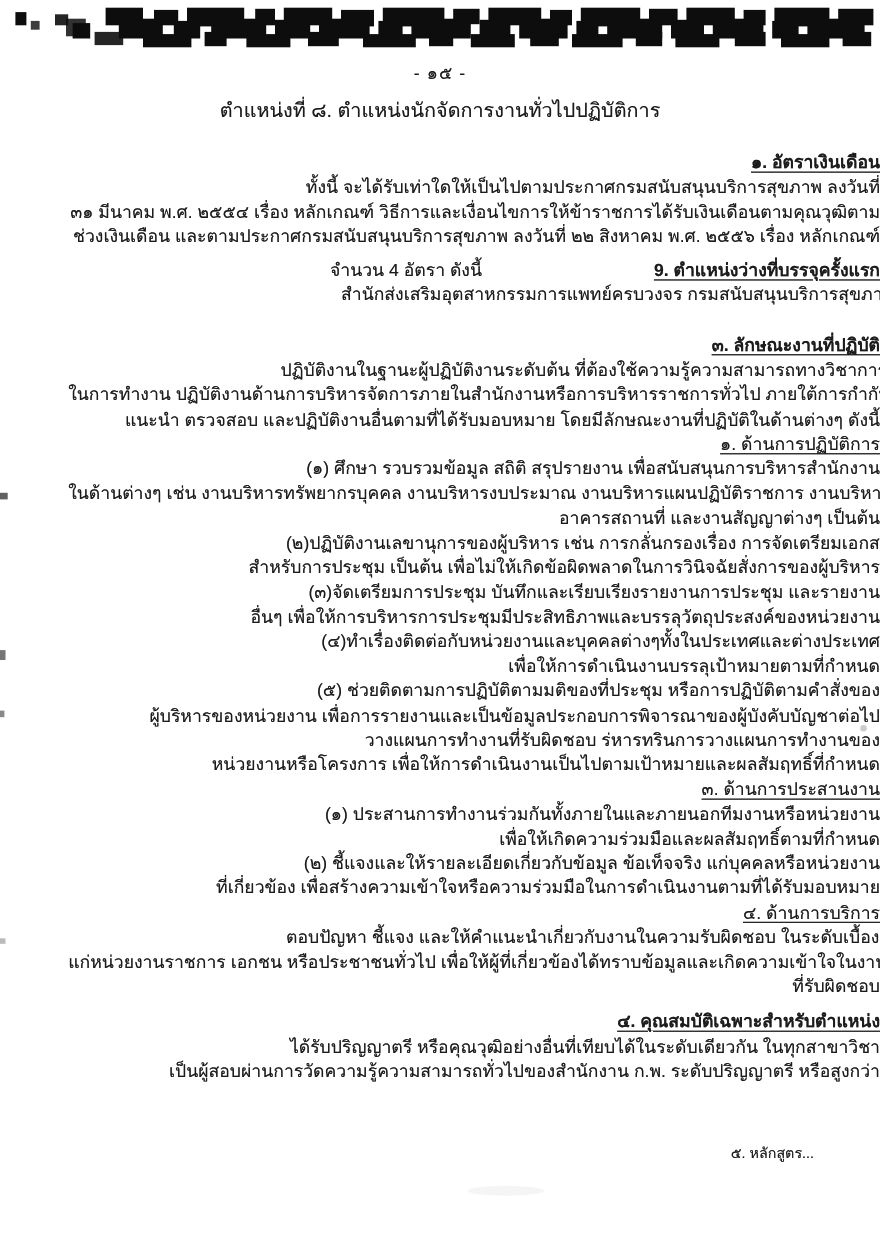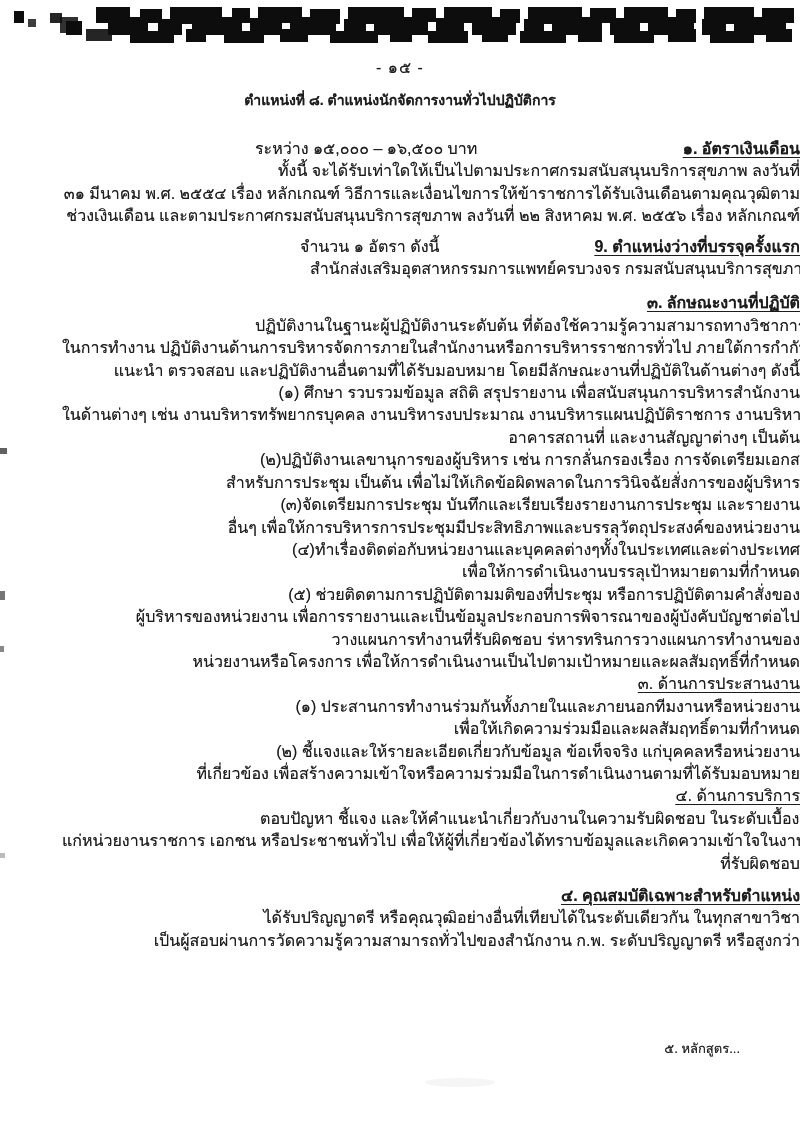--- a/index.html
+++ b/index.html
@@ -6,33 +6,33 @@
   body{
     width:800px;height:1132px;background:#ffffff;overflow:hidden;
     font-family:"Liberation Sans", sans-serif;
     color:#1c1c1c;
   }
   .page{position:relative;width:800px;height:1132px;background:#fff;overflow:hidden;}
   .noise{position:absolute;left:0;top:5px;width:800px;height:42px;}
   .content{position:absolute;left:0;top:0;width:800px;padding-top:58px;}
   .center{text-align:center;}
   .pagenum{font-size:16px;line-height:20px;letter-spacing:1px;}
-  .title{font-size:14px;line-height:24px;font-weight:bold;margin-top:10px;}
+  .title{font-size:18px;line-height:24px;font-weight:normal;margin-top:10px;}
   .ln{font-size:16px;line-height:22.4px;white-space:nowrap;padding-left:62px;text-align:right;}
   .ind-tab{padding-left:255px;}
   .ind-item{padding-left:260px;}
   .ind-unit{padding-left:310px;}
   .sec-head{font-weight:bold;}
   .u{text-decoration:underline;text-underline-offset:3px;}
   .row{position:relative;}
   .h1pad{padding-left:95px;}
   .subhead{padding-left:232px;}
   .abs-val{position:absolute;top:0;}
   .mt-sec2{margin-top:8px;}
-  .mt-sec3{margin-top:12px;}
+  .mt-sec3{margin-top:24px;}
   .mt-sec4{margin-top:10px;}
   .mt-title-gap{margin-top:26px;}
   .footer-note{position:absolute;top:1038px;right:60px;font-size:13px;white-space:nowrap;}
   .artifact{position:absolute;}
   
   .content, .footer-note{text-shadow:0 0 .5px rgba(20,20,20,.55);}
 </style>
 </head>
 <body>
 
@@ -102,39 +102,39 @@
   <div class="artifact" style="left:425px;top:1078px;width:70px;height:9px;background:#bbb;opacity:.15;border-radius:50%;"></div>
 
   <div class="content">
 
     <div class="center pagenum">- ๑๕ -</div>
 
     <div class="center title">ตำแหน่งที่ ๘. ตำแหน่งนักจัดการงานทั่วไปปฏิบัติการ</div>
 
     <div class="ln row mt-title-gap">
       <span class="sec-head u h1pad" style="padding-left:33px;display:inline-block;">๑. อัตราเงินเดือน</span>
-      <span class="abs-val" style="left:255px;">ระหว่าง ๑๕,๐๐๐ – ๑๖,๕๐๐ บาท</span>
     </div>
     <div class="ln ind-tab">ทั้งนี้ จะได้รับเท่าใดให้เป็นไปตามประกาศกรมสนับสนุนบริการสุขภาพ ลงวันที่</div>
     <div class="ln">๓๑ มีนาคม พ.ศ. ๒๕๕๔ เรื่อง หลักเกณฑ์ วิธีการและเงื่อนไขการให้ข้าราชการได้รับเงินเดือนตามคุณวุฒิตาม</div>
     <div class="ln">ช่วงเงินเดือน และตามประกาศกรมสนับสนุนบริการสุขภาพ ลงวันที่ ๒๒ สิงหาคม พ.ศ. ๒๕๕๖ เรื่อง หลักเกณฑ์</div>
 
     <div class="ln row mt-sec2">
       <span class="sec-head u" style="padding-left:33px;display:inline-block;">9. ตำแหน่งว่างที่บรรจุครั้งแรก</span>
-      <span class="abs-val" style="left:300px;">จำนวน ๑ อัตรา ดังนี้</span>
+      <span class="abs-val" style="left:300px;">จำนวน 4 อัตรา ดังนี้</span>
     </div>
     <div class="ln ind-unit">สำนักส่งเสริมอุตสาหกรรมการแพทย์ครบวงจร กรมสนับสนุนบริการสุขภาพ</div>
 
     <div class="ln mt-sec3">
       <span class="sec-head u" style="padding-left:33px;display:inline-block;">๓. ลักษณะงานที่ปฏิบัติ</span>
     </div>
     <div class="ln ind-tab">ปฏิบัติงานในฐานะผู้ปฏิบัติงานระดับต้น ที่ต้องใช้ความรู้ความสามารถทางวิชาการ</div>
     <div class="ln">ในการทำงาน ปฏิบัติงานด้านการบริหารจัดการภายในสำนักงานหรือการบริหารราชการทั่วไป ภายใต้การกำกับ</div>
     <div class="ln">แนะนำ ตรวจสอบ และปฏิบัติงานอื่นตามที่ได้รับมอบหมาย โดยมีลักษณะงานที่ปฏิบัติในด้านต่างๆ ดังนี้</div>
 
+    <div class="ln subhead"><span class="u">๑. ด้านการปฏิบัติการ</span></div>
     <div class="ln ind-item">(๑) ศึกษา รวบรวมข้อมูล สถิติ สรุปรายงาน เพื่อสนับสนุนการบริหารสำนักงาน</div>
     <div class="ln">ในด้านต่างๆ เช่น งานบริหารทรัพยากรบุคคล งานบริหารงบประมาณ งานบริหารแผนปฏิบัติราชการ งานบริหาร</div>
     <div class="ln">อาคารสถานที่ และงานสัญญาต่างๆ เป็นต้น</div>
     <div class="ln ind-item">(๒)ปฏิบัติงานเลขานุการของผู้บริหาร เช่น การกลั่นกรองเรื่อง การจัดเตรียมเอกสาร</div>
     <div class="ln">สำหรับการประชุม เป็นต้น เพื่อไม่ให้เกิดข้อผิดพลาดในการวินิจฉัยสั่งการของผู้บริหาร</div>
     <div class="ln ind-item">(๓)จัดเตรียมการประชุม บันทึกและเรียบเรียงรายงานการประชุม และรายงาน</div>
     <div class="ln">อื่นๆ เพื่อให้การบริหารการประชุมมีประสิทธิภาพและบรรลุวัตถุประสงค์ของหน่วยงาน</div>
     <div class="ln ind-item">(๔)ทำเรื่องติดต่อกับหน่วยงานและบุคคลต่างๆทั้งในประเทศและต่างประเทศ</div>
     <div class="ln">เพื่อให้การดำเนินงานบรรลุเป้าหมายตามที่กำหนด</div>
     <div class="ln ind-item">(๕) ช่วยติดตามการปฏิบัติตามมติของที่ประชุม หรือการปฏิบัติตามคำสั่งของ</div>

